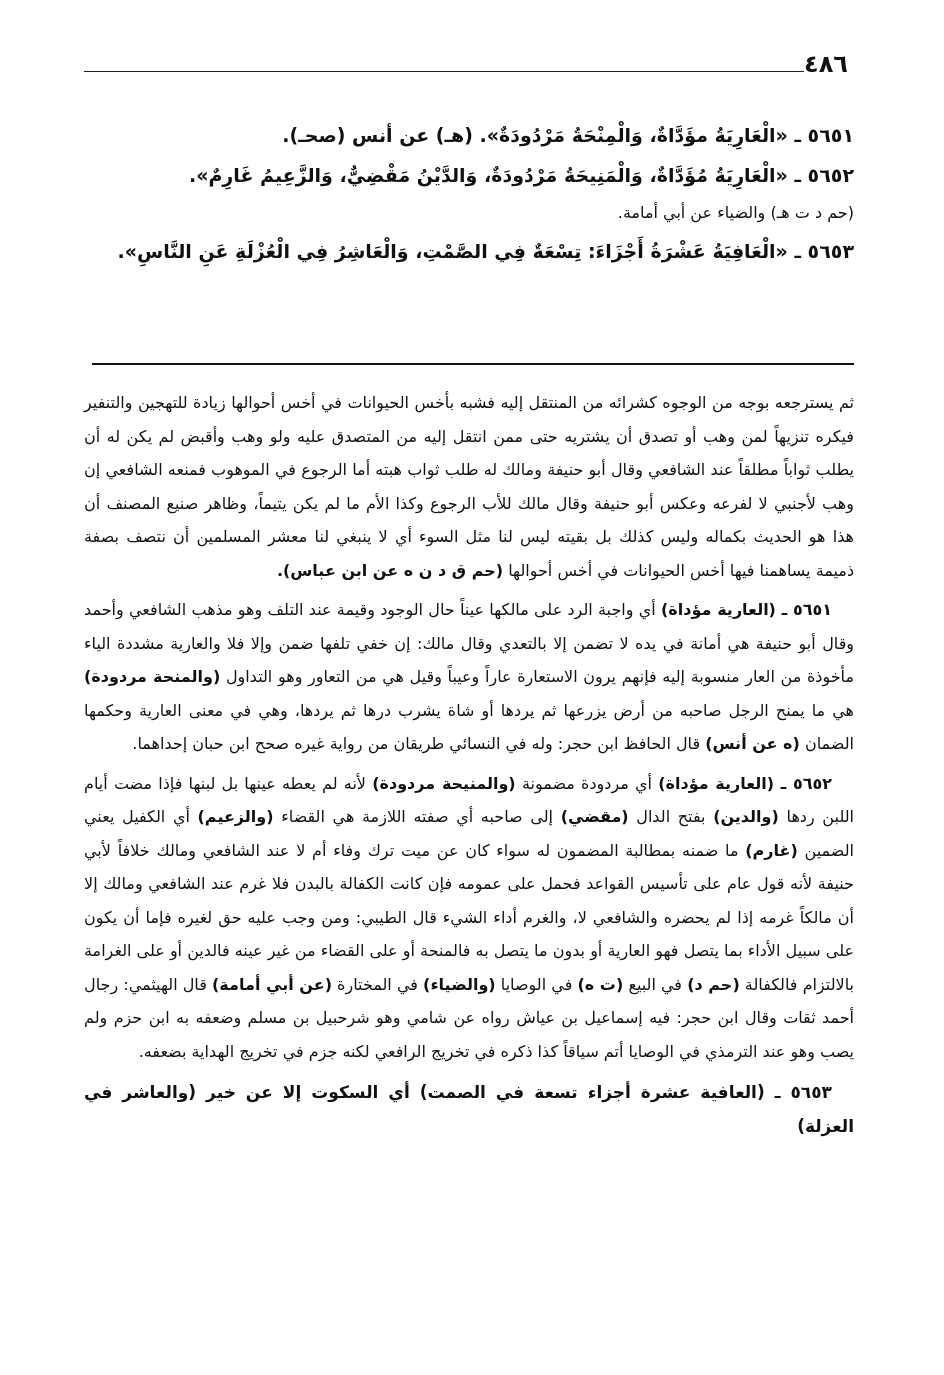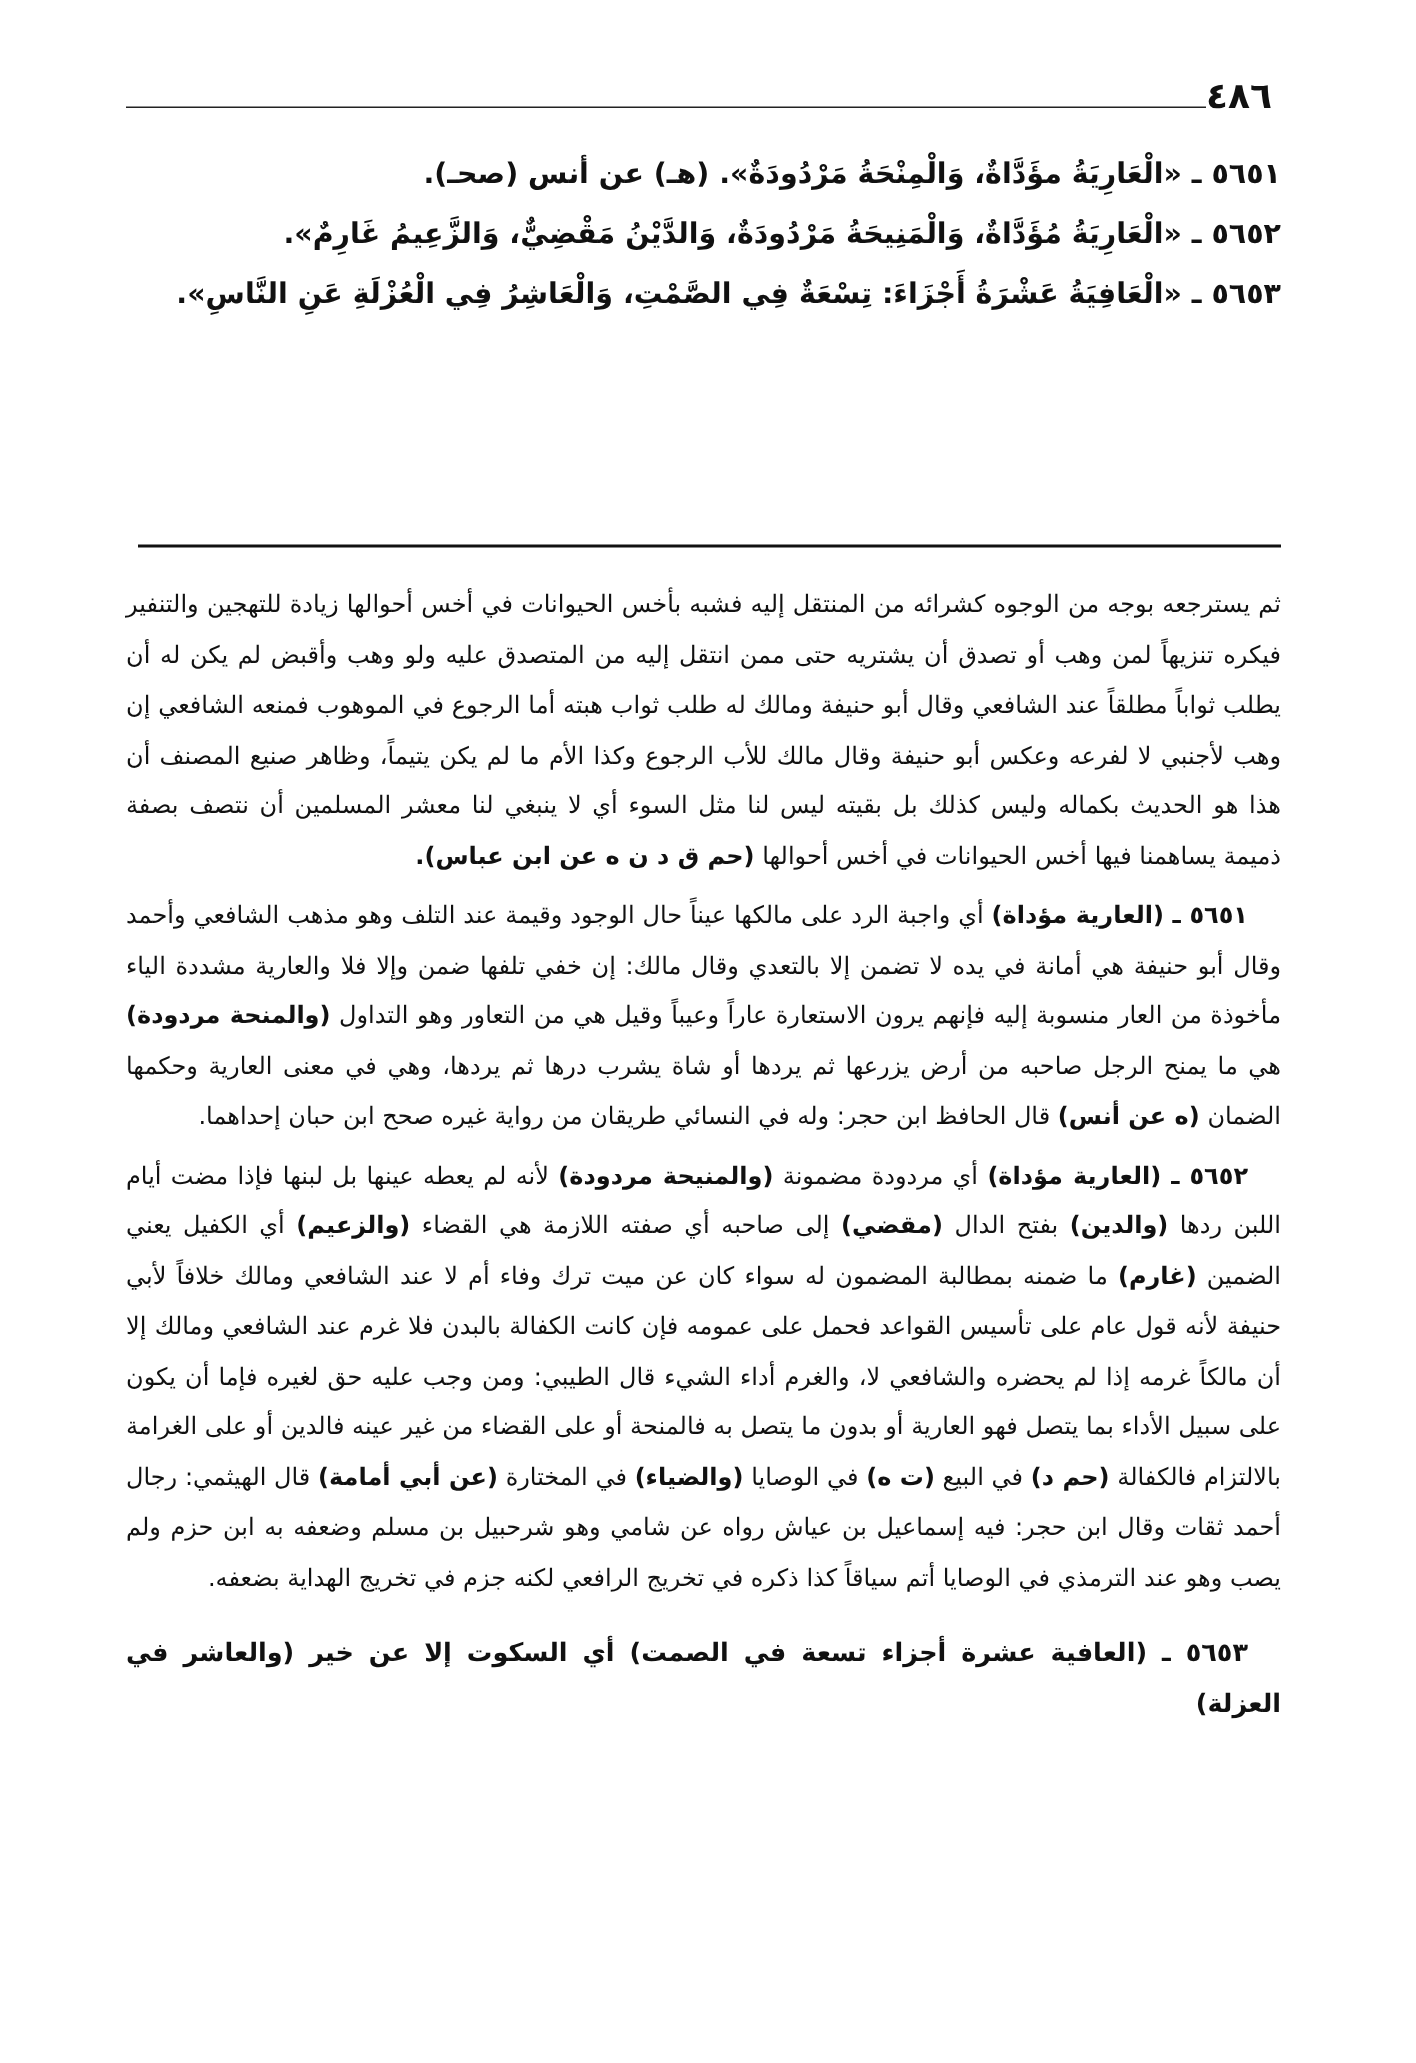--- a/index.html
+++ b/index.html
@@ -43,21 +43,21 @@
       border-bottom: 1.5px solid #222;
       margin-bottom: 6px;
     }
     .running-header .page-number {
       white-space: nowrap;
       padding-right: 6px;
       font-size: 24px;
     }
     .hadith-block {
       position: absolute;
-      top: 96px;
+      top: 115px;
       left: 0;
       width: 770px;
     }
     .hadith-line {
       font-weight: bold;
       font-size: 19px;
       line-height: 40px;
       text-align: right;
       white-space: nowrap;
     }
@@ -89,36 +89,37 @@
     }
     .commentary p.indent {
       text-indent: 22px;
     }
     .commentary .bold {
       font-weight: bold;
     }
     .commentary .last-line {
       font-weight: bold;
       font-size: 17px;
-      margin-top: 18px;
+      margin-top: 8px;
     }
   </style>
 </head>
 <body>
 
 <div class="page">
 
   <div class="running-header">
     <span class="page-number">٤٨٦</span>
     <span class="header-rule"></span>
   </div>
 
   <div class="hadith-block">
     <div class="hadith-line">٥٦٥١ ـ «الْعَارِيَةُ مؤَدَّاةٌ، وَالْمِنْحَةُ مَرْدُودَةٌ». (هـ) عن أنس (صحـ).</div>
     <div class="hadith-line">٥٦٥٢ ـ «الْعَارِيَةُ مُؤَدَّاةٌ، وَالْمَنِيحَةُ مَرْدُودَةٌ، وَالدَّيْنُ مَقْضِيٌّ، وَالزَّعِيمُ غَارِمٌ».</div>
+    <div class="hadith-line source">(حم د ت هـ) والضياء عن أبي أمامة.</div>
     <div class="hadith-line">٥٦٥٣ ـ «الْعَافِيَةُ عَشْرَةُ أَجْزَاءَ: تِسْعَةٌ فِي الصَّمْتِ، وَالْعَاشِرُ فِي الْعُزْلَةِ عَنِ النَّاسِ».</div>
   </div>
 
   <div class="separator"></div>
 
   <div class="commentary">
     <p>
       <span>ثم يسترجعه بوجه من الوجوه كشرائه من المنتقل إليه فشبه بأخس الحيوانات في أخس أحوالها زيادة للتهجين والتنفير فيكره تنزيهاً لمن وهب أو تصدق أن يشتريه حتى ممن انتقل إليه من المتصدق عليه ولو وهب وأقبض لم يكن له أن يطلب ثواباً مطلقاً عند الشافعي وقال أبو حنيفة ومالك له طلب ثواب هبته أما الرجوع في الموهوب فمنعه الشافعي إن وهب لأجنبي لا لفرعه وعكس أبو حنيفة وقال مالك للأب الرجوع وكذا الأم ما لم يكن يتيماً، وظاهر صنيع المصنف أن هذا هو الحديث بكماله وليس كذلك بل بقيته ليس لنا مثل السوء أي لا ينبغي لنا معشر المسلمين أن نتصف بصفة ذميمة يساهمنا فيها أخس الحيوانات في أخس أحوالها</span>
       <span class="bold">(حم ق د ن ه عن ابن عباس).</span>
     </p>

